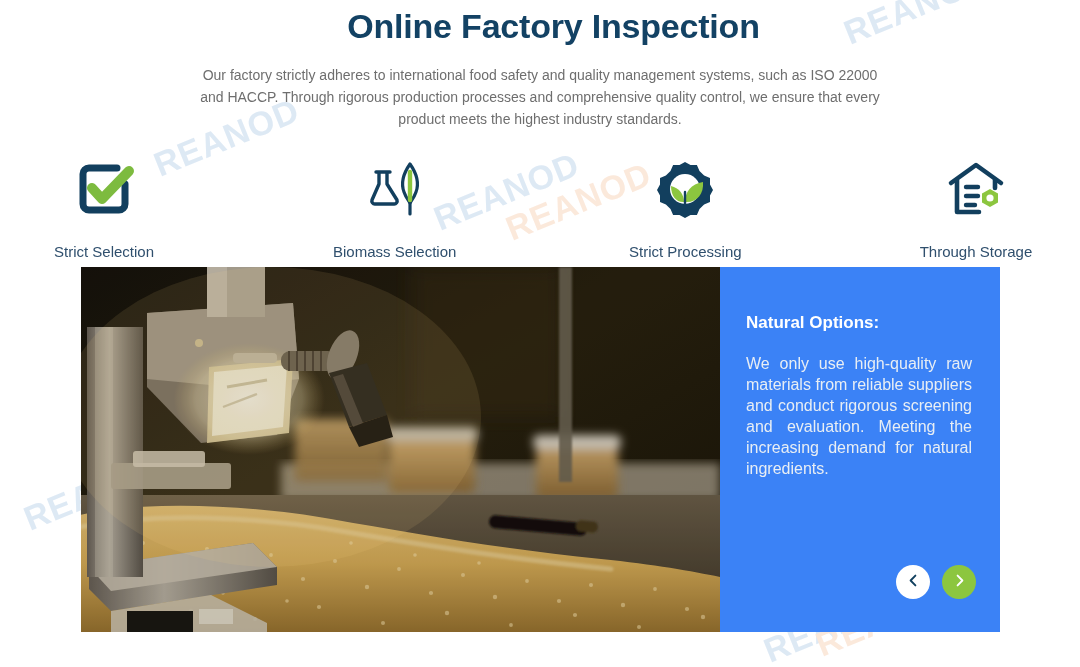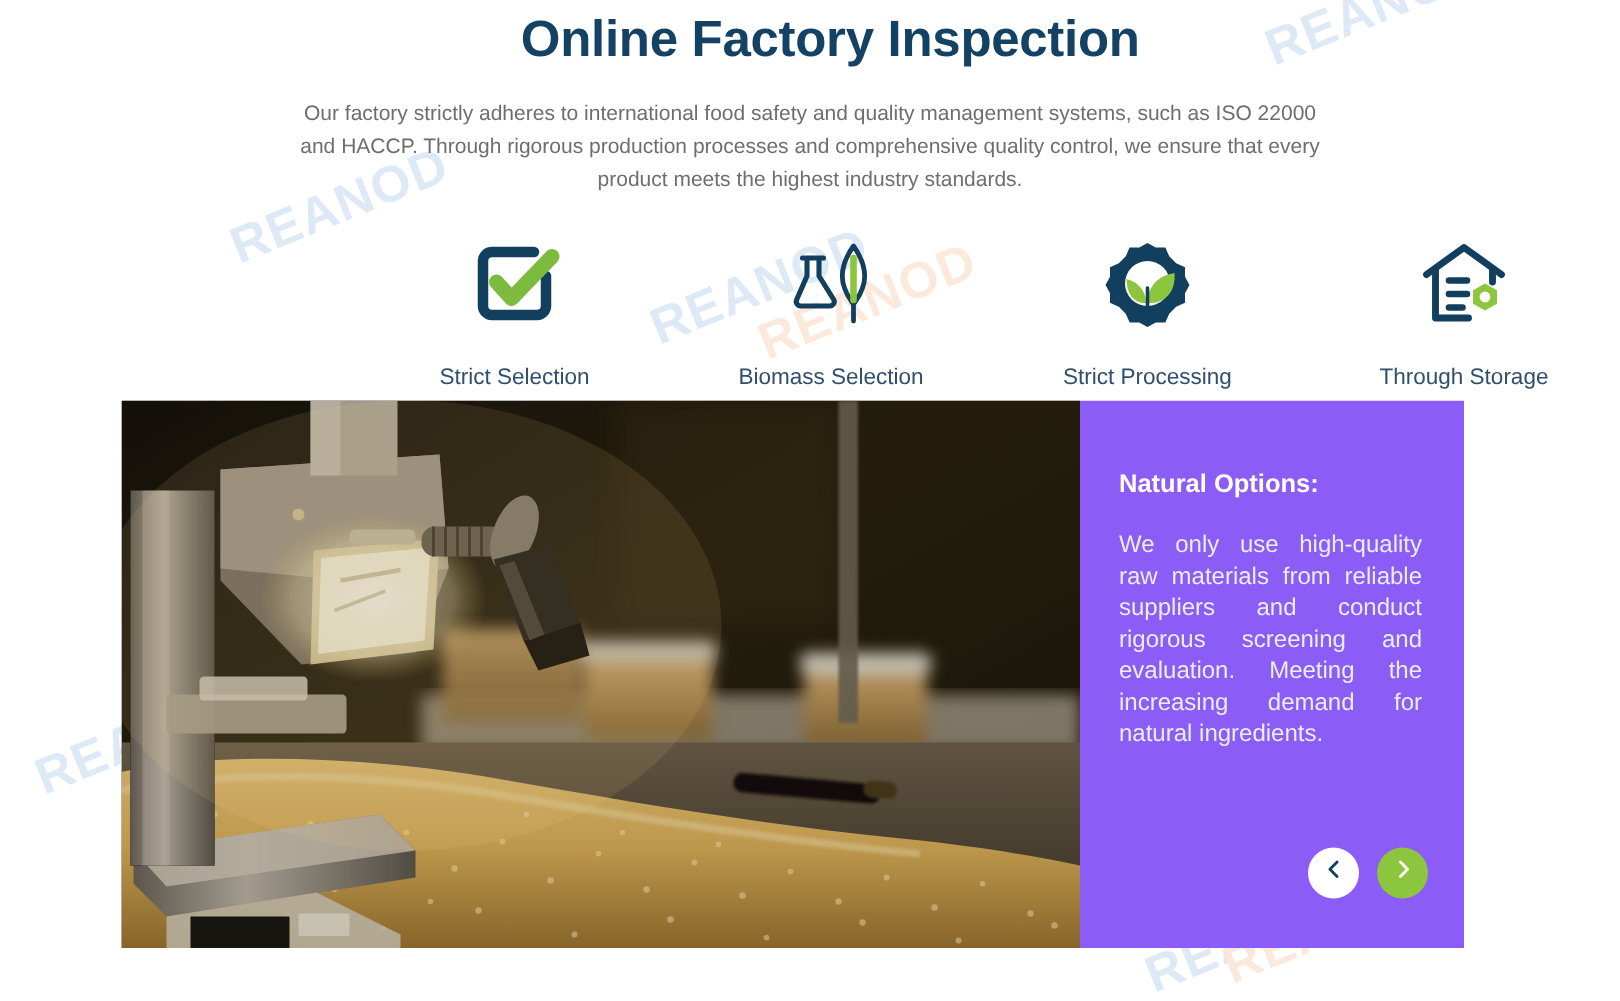--- a/index.html
+++ b/index.html
@@ -62,23 +62,22 @@
     line-height: 22px;
     color: #6e6e6e;
   }
 
   
   #feature-row {
     position: relative;
     z-index: 10;
     margin-top: 22px;
     display: flex;
-    justify-content: flex-end;
+    justify-content: space-between;
     gap: 3px;
-    margin-left: 12px;
   }
   .feature-item {
     width: 208px;
     text-align: center;
     cursor: pointer;
   }
   .feature-icon {
     height: 74px;
     display: flex;
     align-items: center;
@@ -117,23 +116,23 @@
     width: 639px;
     height: 365px;
     overflow: hidden;
     background: #120f0a;
   }
   #photo svg { display: block; width: 100%; height: 100%; }
 
   
   #info-panel {
     position: relative;
-    width: 256px;
+    width: 280px;
     height: 365px;
-    background: #8b5cf6;
+    background: #3b82f6;
     padding: 44px 28px 11px 26px;
   }
   #panel-title {
     font-size: 17px;
     font-weight: 700;
     color: #ffffff;
     line-height: 24px;
   }
   #panel-body {
     margin-top: 18px;

